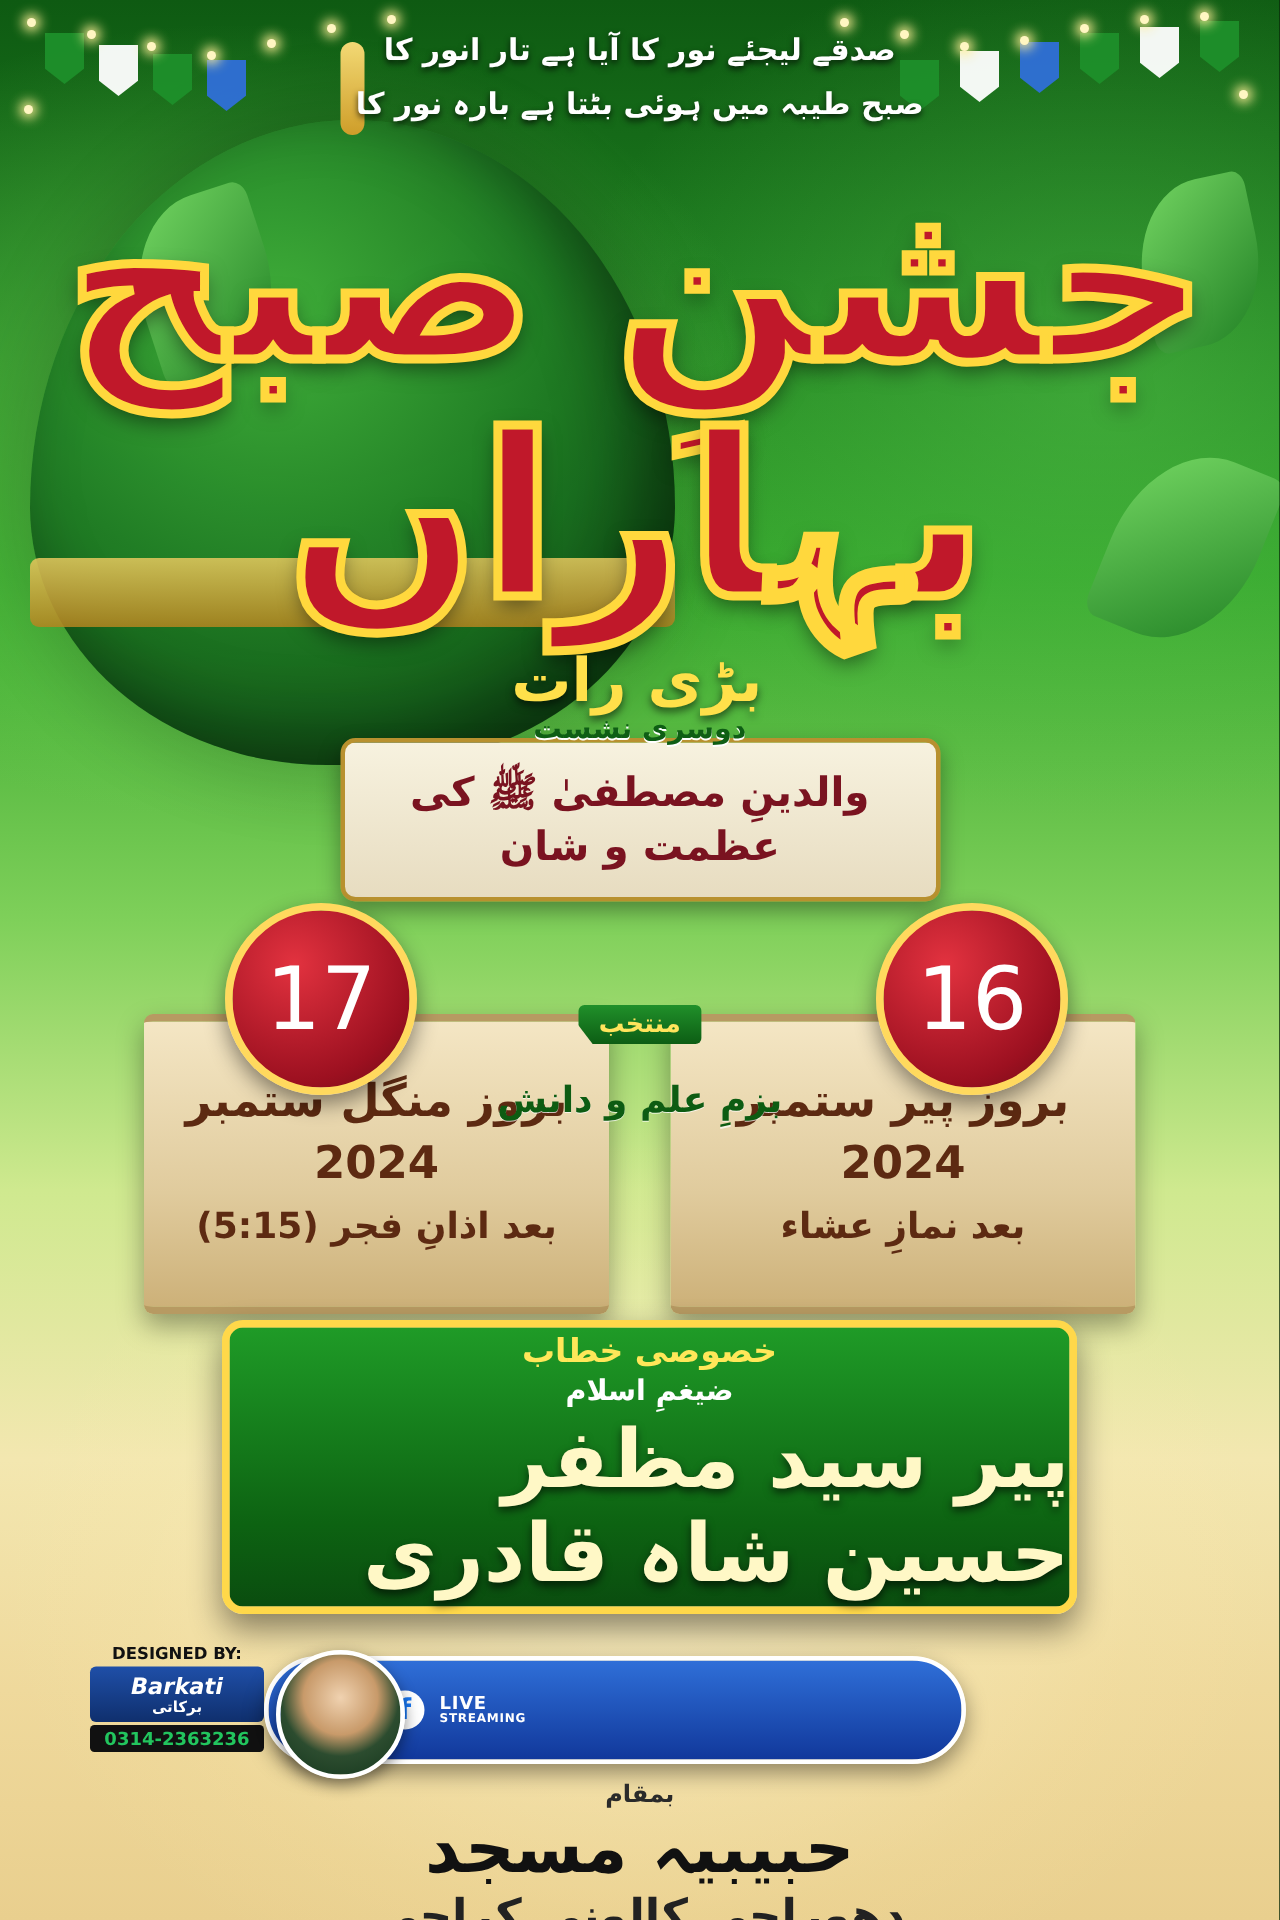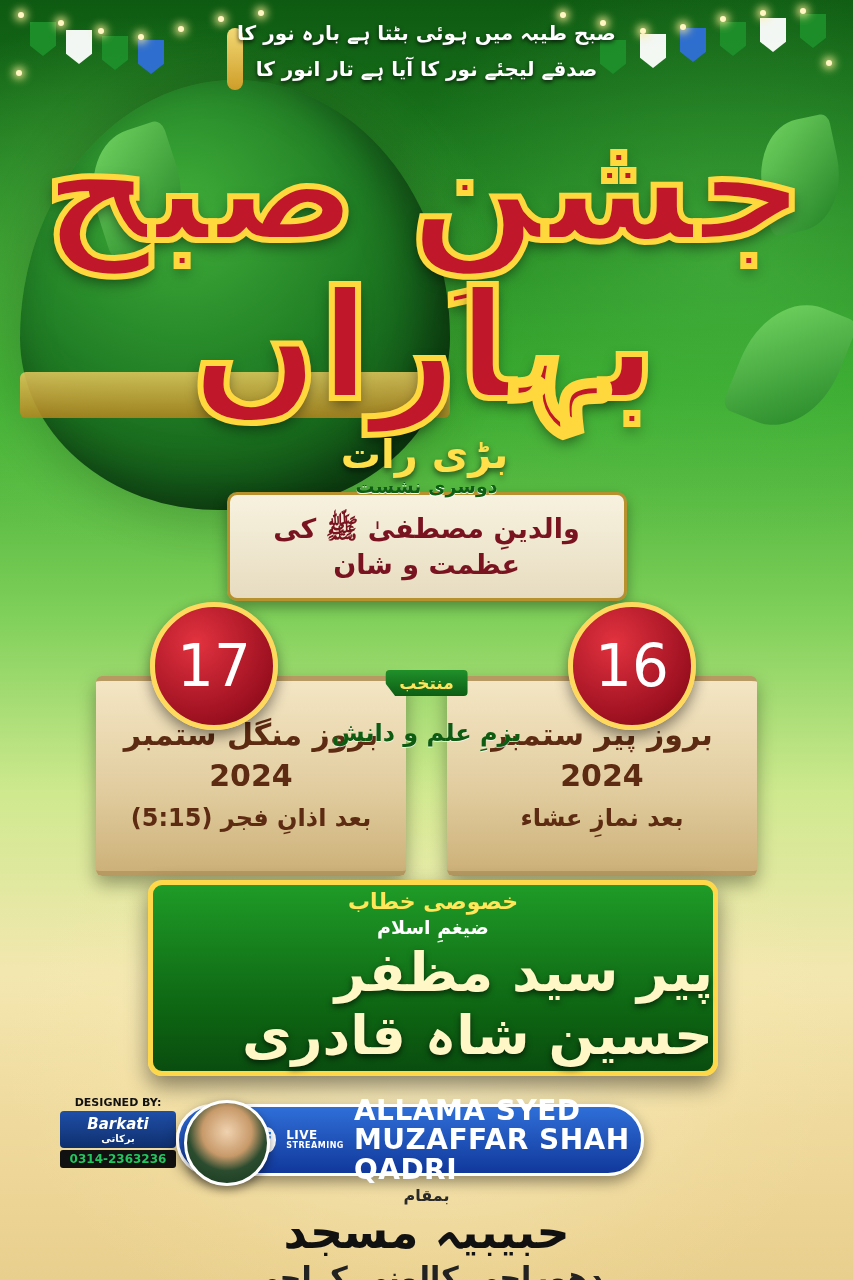--- a/index.html
+++ b/index.html
@@ -90,21 +90,21 @@
     position:absolute;inset:0;display:flex;align-items:center;justify-content:center;
     direction:rtl;text-align:center;color:#5d2a12;font-weight:bold;font-size:30px;line-height:1.35;
     padding:14px 16px;
   }
   .daybadge{
     position:absolute;top:-18px;width:118px;height:118px;border-radius:50%;
     background:radial-gradient(circle at 35% 30%,#e2323f,#9c1020 70%,#6d0a16 100%);
     border:5px solid #ffd95e;box-shadow:0 6px 14px rgba(0,0,0,.45);
     color:#fff;font-size:58px;font-weight:normal;display:flex;align-items:center;justify-content:center;
   }
-  .daybadge.right{right:157px;}
+  .daybadge.right{right:141px;}
   .daybadge.left{left:150px;}
   .middle-note{
     position:absolute;top:96px;left:50%;transform:translateX(-50%);
     width:190px;text-align:center;direction:rtl;color:#0d5c12;font-weight:bold;font-size:24px;
     line-height:1.45;text-shadow:0 1px 0 rgba(255,255,255,.7);
   }
   .middle-flag{
     position:absolute;top:50px;left:50%;transform:translateX(-50%);
     padding:3px 14px;background:linear-gradient(180deg,#20902a,#0d5d14);
     color:#ffe45c;font-size:17px;font-weight:bold;border-radius:4px;direction:rtl;
@@ -196,22 +196,22 @@
       <i style="left:800px;top:8px"></i>
     <i style="left:826px;top:60px"></i>
       <i style="left:16px;top:70px"></i>
   </div>
 
   <div class="leaf" style="left:92px;top:130px;width:90px;height:120px;transform:rotate(-18deg);"></div>
   <div class="leaf" style="left:742px;top:300px;width:96px;height:130px;transform:rotate(22deg);"></div>
   <div class="leaf" style="left:760px;top:120px;width:80px;height:110px;transform:rotate(-12deg);"></div>
 
   <div class="couplet">
+    <div>صدقے لیجئے نور کا آیا ہے تار انور کا</div>
     <div>صبح طیبہ میں ہوئی بٹتا ہے بارہ نور کا</div>
-    <div>صدقے لیجئے نور کا آیا ہے تار انور کا</div>
   </div>
 
   <div class="title-wrap">
     <div class="title-main">جشنِ صبح بہاراں</div>
     <div class="title-sub">بڑی رات</div>
   </div>
 
   <div class="sessions">
     <div class="session">
       <div class="s-tag">دوسری نشست</div>
@@ -258,24 +258,20 @@
     </div>
     <div class="dz-phone">0314-2363236</div>
   </div>
 
   <div class="livebar">
     <div class="fb">f</div>
     <div class="live-txt">
       <div>LIVE</div>
       <div style="font-size:8px">STREAMING</div>
     </div>
-    <div class="speaker-en">
-      <div>ALLAMA SYED</div>
-      <div>MUZAFFAR SHAH QADRI</div>
-    </div>
   </div>
   <div class="photo"></div>
 
   <div class="venue">
     <div class="v-top">بمقام</div>
     <div class="v-main">حبیبیہ مسجد</div>
     <div class="v-sub">دھوراجی کالونی کراچی</div>
   </div>
 
 </div>

